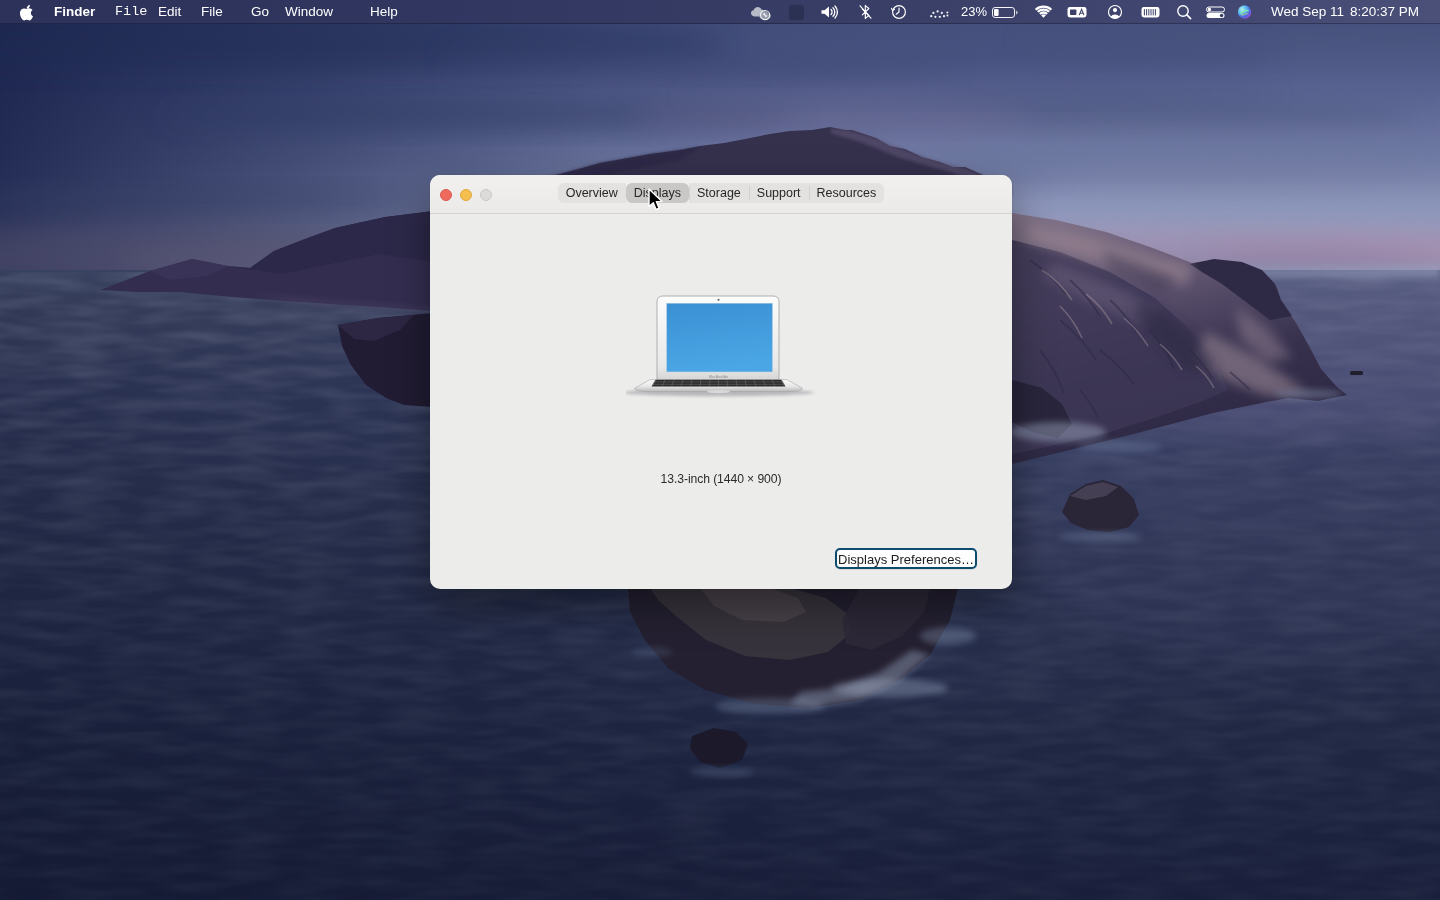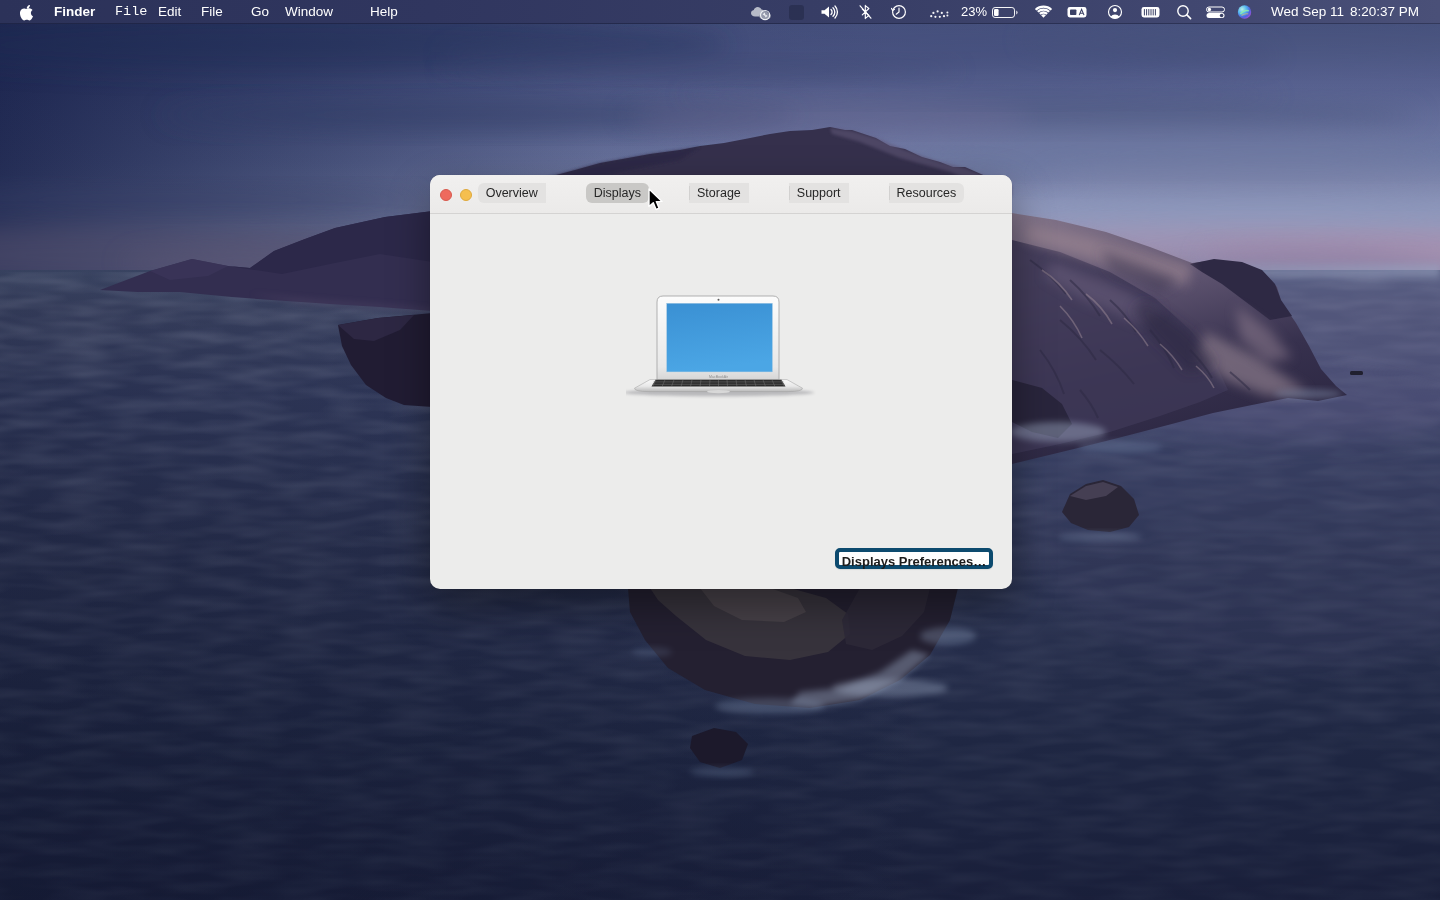--- a/index.html
+++ b/index.html
@@ -13,35 +13,35 @@
   .mi{position:absolute;top:0;height:24px;line-height:24px;white-space:nowrap;}
   .ic{position:absolute;top:0;height:24px;display:flex;align-items:center;}
   
   #win{position:absolute;left:430px;top:175px;width:582px;height:414px;transform:translateZ(0);
     background:#ececeb;border-radius:10px;
     box-shadow:0 16px 42px rgba(0,0,0,.4),0 0 1px rgba(0,0,0,.3);}
   #titlebar{position:absolute;left:0;top:0;width:100%;height:39px;
     background:linear-gradient(#f1f0ef,#ebeae9);border-radius:10px 10px 0 0;
     border-bottom:1px solid #d4d3d2;box-sizing:border-box;}
   .tl{position:absolute;top:14px;width:12px;height:12px;border-radius:50%;box-sizing:border-box;}
-  #tabs{position:absolute;left:0;right:0;top:8px;display:flex;justify-content:center;gap:40px;}
+  #tabs{position:absolute;left:0;right:0;top:8px;display:flex;justify-content:center;}
   .seg{height:20px;line-height:20px;font-size:12.5px;color:#272727;
     background:#e3e2e1;padding:0 8px;position:relative;}
   .seg.first{border-radius:6px 0 0 6px;}
   .seg.last{border-radius:0 6px 6px 0;}
   .seg.sel{background:#c9c8c6;border-radius:6px;}
   .seg.div:before{content:"";position:absolute;left:0;top:3px;bottom:3px;width:1px;background:#d2d1d0;}
   #builtin{position:absolute;left:0;width:582px;top:271px;text-align:center;
     font-size:17.5px;font-weight:bold;letter-spacing:-0.55px;color:#161616;}
   #inch{position:absolute;left:0;width:582px;top:297px;text-align:center;
     font-size:12.2px;letter-spacing:-0.1px;color:#2c2c2c;}
-  #prefbtn{position:absolute;left:405px;top:373px;width:158px;height:21px;
-    background:#fefefe;border:4px solid #0c4a6e;border-radius:5px;box-sizing:border-box;
+  #prefbtn{position:absolute;left:405px;top:373px;width:142px;height:21px;
+    background:#fefefe;border:2px solid #0c4a6e;border-radius:5px;box-sizing:border-box;
     box-shadow:0 1px 1px rgba(0,0,0,.08);
-    font-size:13px;color:#1c1c1c;text-align:center;line-height:19px;font-weight:bold;}
+    font-size:13px;color:#1c1c1c;text-align:center;line-height:19px;}
   #laptop{position:absolute;left:196px;top:115px;}
   #cursor{position:absolute;left:645px;top:187px;z-index:50;}
 </style>
 </head>
 <body>
 <div id="stage">
   <svg id="wall" width="1440" height="900" viewBox="0 0 1440 900">
   <defs>
     <linearGradient id="sky" x1="0" y1="0" x2="0" y2="1">
       <stop offset="0" stop-color="#505c8a"></stop>
@@ -391,18 +391,19 @@
       <line x1="101" y1="89.8" x2="101.5" y2="96.6"></line>
           <line x1="110" y1="89.8" x2="111" y2="96.6"></line>
       <line x1="119" y1="89.8" x2="120.5" y2="96.6"></line>
           <line x1="128" y1="89.8" x2="130" y2="96.6"></line>
       <line x1="137" y1="89.8" x2="139.5" y2="96.6"></line>
           <line x1="146" y1="89.8" x2="149" y2="96.6"></line>
       <line x1="155" y1="89.8" x2="158.5" y2="96.6"></line>
     </g>
     <ellipse cx="92.5" cy="101.6" rx="11.5" ry="1.7" fill="#d8d8d8"></ellipse>
     </svg>
+    <div id="inch">13.3-inch (1440 × 900)</div>
     <div id="prefbtn">Displays Preferences…</div>
   </div>
   <svg id="cursor" width="20" height="26" viewBox="0 0 20 26">
     <path d="M4,2 L4,19.6 L8.3,15.7 L11.1,22.5 L14.1,21.2 L11.3,14.6 L17,14.4 Z" fill="#000" stroke="#fff" stroke-width="1.4" stroke-linejoin="round"></path>
   </svg>
 </div>
 
 </body></html>

